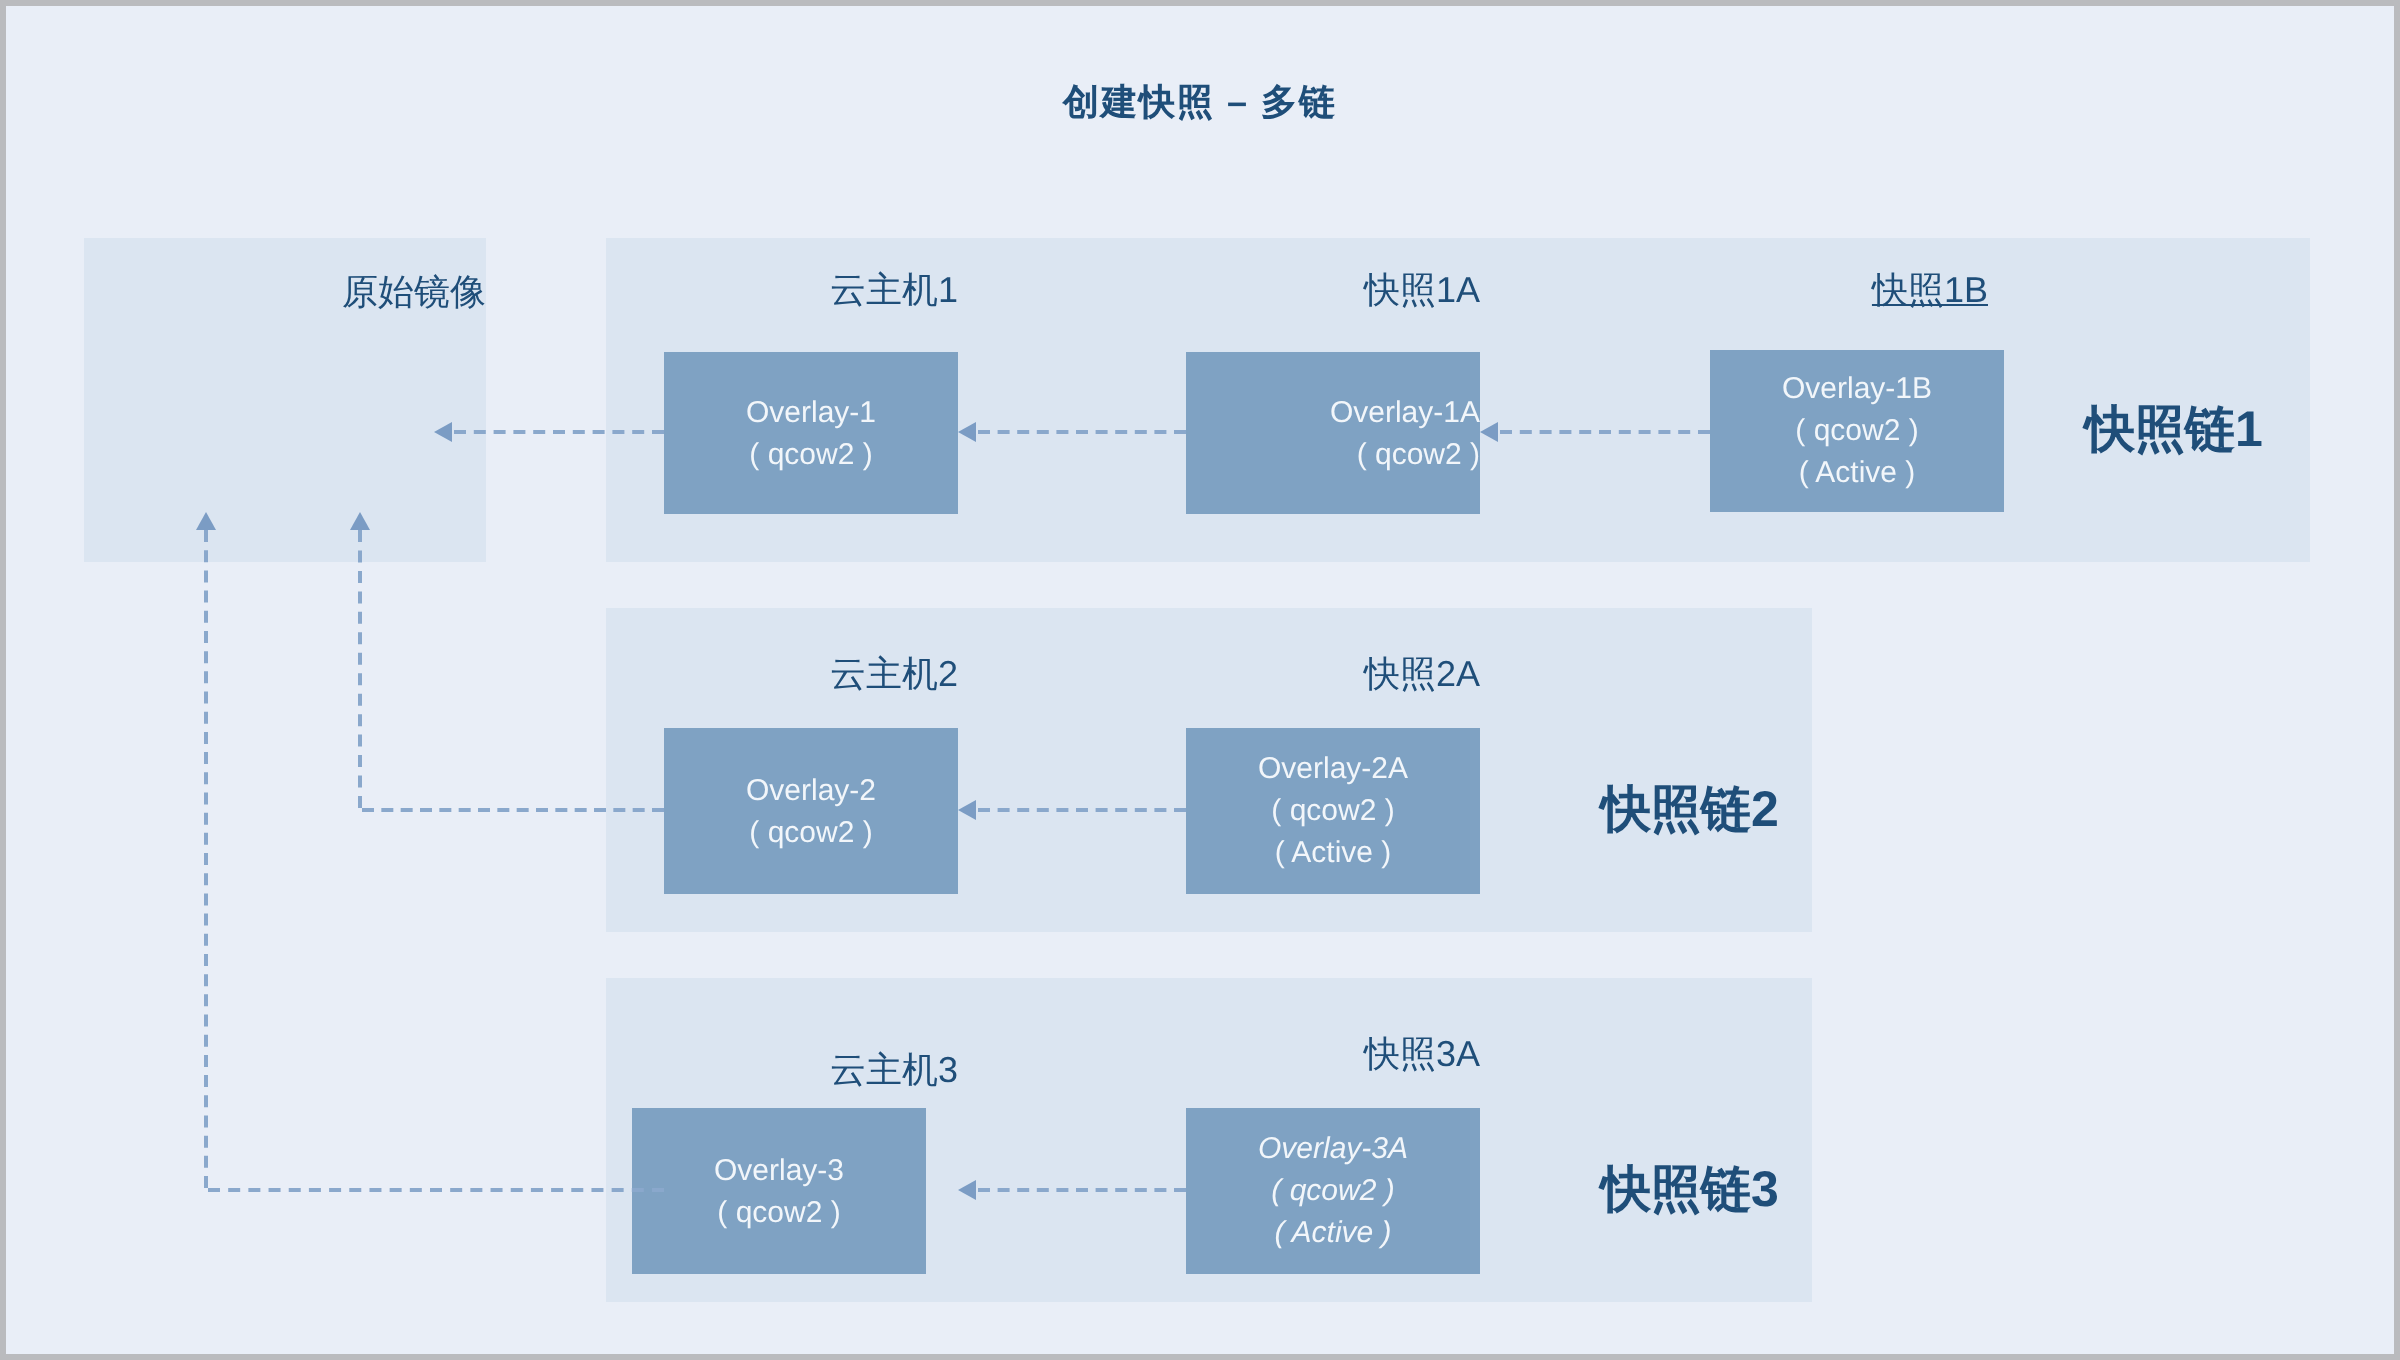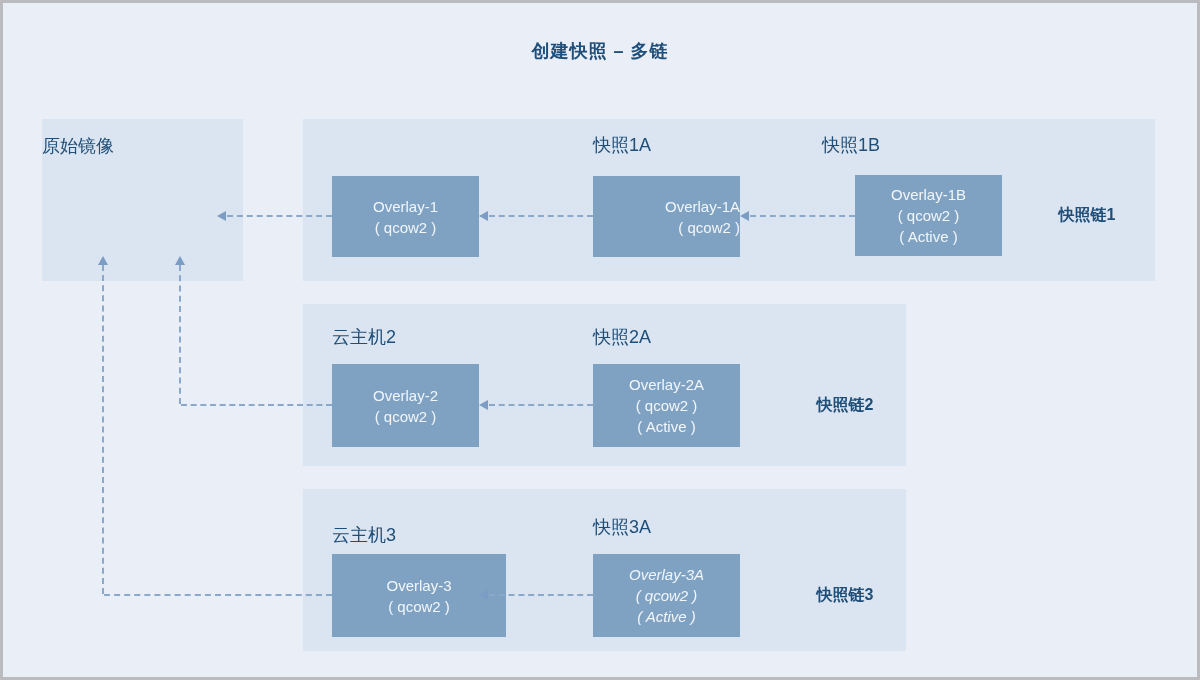--- a/index.html
+++ b/index.html
@@ -24,24 +24,24 @@
     font-size:18px;font-weight:700;color:var(--dark);letter-spacing:1px;
   }
   .panel{position:absolute;background:var(--panel);}
   .node{
     position:absolute;background:var(--node);color:var(--nodetext);
     display:flex;flex-direction:column;align-items:center;justify-content:center;
     font-size:15px;line-height:21px;text-align:center;
   }
   .node-label{
     position:absolute;height:24px;line-height:24px;font-size:18px;
-    color:var(--dark);text-align:left;
+    color:var(--dark);text-align:right;
   }
   .chain-label{
-    position:absolute;height:26px;line-height:26px;font-size:16px;font-weight:700;
+    position:absolute;height:26px;line-height:26px;font-size:25px;font-weight:700;
     color:var(--dark);text-align:center;
   }
   .dash-h{position:absolute;height:0;border-top:2px dashed var(--dash);}
   .dash-v{position:absolute;width:0;border-left:2px dashed var(--dash);}
   .arr-left{
     position:absolute;width:0;height:0;
     border-top:5px solid transparent;border-bottom:5px solid transparent;
     border-right:9px solid var(--arrow);
   }
   .arr-up{
@@ -57,22 +57,23 @@
 
   <div class="title">创建快照 – 多链</div>
 
   <div class="panel" style="left:42px;top:119px;width:201px;height:162px;"></div>
   <div class="panel" style="left:303px;top:119px;width:852px;height:162px;"></div>
   <div class="panel" style="left:303px;top:304px;width:603px;height:162px;"></div>
   <div class="panel" style="left:303px;top:489px;width:603px;height:162px;"></div>
 
   <div class="node-label" style="left:42px;top:134px;width:201px;">原始镜像</div>
 
+  <div class="node-label" style="left:332px;top:133px;width:147px;">云主机1</div>
   <div class="node-label" style="left:593px;top:133px;width:147px;">快照1A</div>
-  <div class="node-label" style="left:822px;top:133px;width:147px;">快照1B</div>
+  <div class="node-label" style="left:847px;top:133px;width:147px;text-decoration:underline;">快照1B</div>
   <div class="chain-label" style="left:1017px;top:202px;width:140px;">快照链1</div>
 
   <div class="node" style="left:332px;top:176px;width:147px;height:81px;align-items:center;">
     <div>Overlay-1</div>
     <div>( qcow2 )</div>
   </div>
   <div class="node" style="left:593px;top:176px;width:147px;height:81px;align-items:flex-end;">
     <div>Overlay-1A</div>
     <div>( qcow2 )</div>
   </div>
@@ -93,21 +94,21 @@
   <div class="node" style="left:593px;top:364px;width:147px;height:83px;">
     <div>Overlay-2A</div>
     <div>( qcow2 )</div>
     <div>( Active )</div>
   </div>
 
   <div class="node-label" style="left:332px;top:523px;width:147px;">云主机3</div>
   <div class="node-label" style="left:593px;top:515px;width:147px;">快照3A</div>
   <div class="chain-label" style="left:775px;top:582px;width:140px;">快照链3</div>
 
-  <div class="node" style="left:332px;top:554px;width:174px;height:83px;text-align:right;">
+  <div class="node" style="left:316px;top:554px;width:147px;height:83px;text-align:right;">
     <div>Overlay-3</div>
     <div>( qcow2 )</div>
   </div>
   <div class="node" style="left:593px;top:554px;width:147px;height:83px;font-style:italic;">
     <div>Overlay-3A</div>
     <div>( qcow2 )</div>
     <div>( Active )</div>
   </div>
 
   <div class="dash-h" style="left:227px;top:215px;width:105px;"></div>

